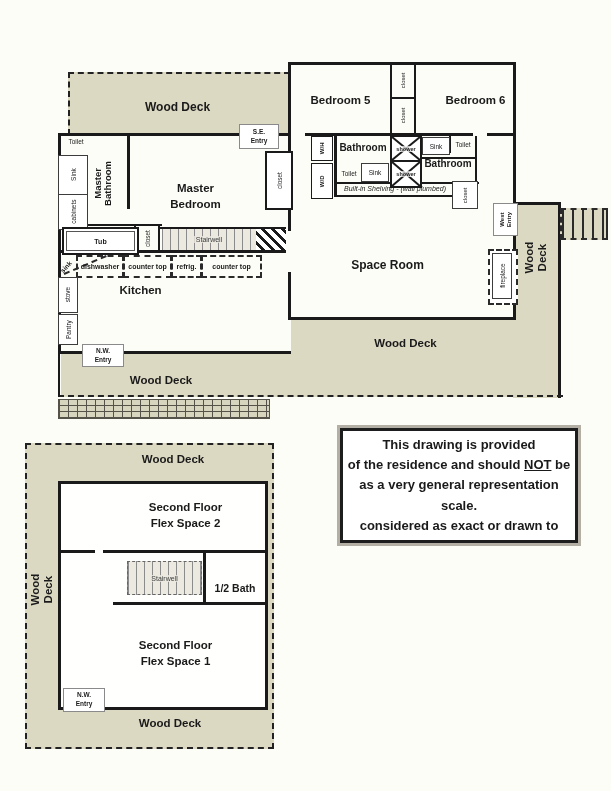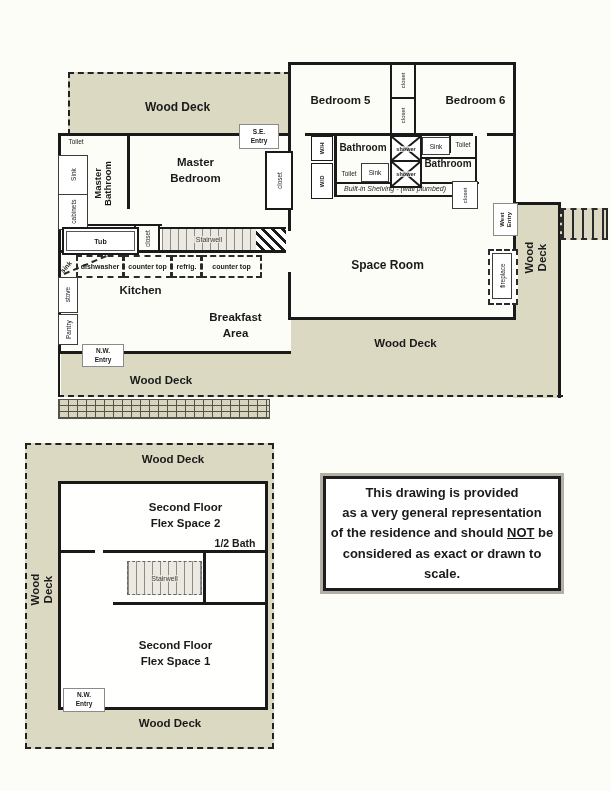--- a/index.html
+++ b/index.html
@@ -105,21 +105,21 @@
   <div class="fixture vert" style="left:58px;top:155px;width:28px;height:38px;">
     <span>Sink</span>
   </div>
   <div class="fixture vert" style="left:58px;top:194px;width:28px;height:34px;">
     <span>cabinets</span>
   </div>
   <div class="lbl vert" style="left:84px;top:148px;width:38px;height:70px;font-size:9.5px;">
     <span>Master
 Bathroom</span>
   </div>
-  <div class="lbl" style="left:148px;top:154px;width:95px;height:34px;font-size:11.5px;">Master
+  <div class="lbl" style="left:148px;top:180px;width:95px;height:34px;font-size:11.5px;">Master
 Bedroom</div>
   <div class="fixture vert" style="left:265px;top:151px;width:24px;height:55px;border-width:2px;border-color:#1a1a1a;">
     <span>closet</span>
   </div>
   <div class="fixture" style="left:62px;top:227px;width:73px;height:24px;border:2px solid #1a1a1a;">
     <div class="tub-inner">
       <span>Tub</span>
     </div>
   </div>
   <div class="lbl vert n" style="left:136px;top:226px;width:22px;height:26px;font-size:6.5px;">
@@ -139,22 +139,20 @@
   <div class="dashedbox lbl" style="left:171px;top:255px;width:27px;height:19px;font-size:7px;">refrig.</div>
   <div class="dashedbox lbl" style="left:201px;top:255px;width:57px;height:19px;font-size:7px;">counter top</div>
 
   <div class="fixture vert" style="left:58px;top:277px;width:18px;height:34px;">
     <span>stove</span>
   </div>
   <div class="fixture vert" style="left:58px;top:314px;width:18px;height:29px;">
     <span>Pantry</span>
   </div>
   <div class="lbl" style="left:103px;top:283px;width:75px;height:15px;font-size:11.5px;">Kitchen</div>
-  <div class="lbl" style="left:193px;top:309px;width:85px;height:34px;font-size:11.5px;">Breakfast
-Area</div>
 
   <div class="lbl" style="left:298px;top:93px;width:85px;height:16px;font-size:11.5px;">Bedroom 5</div>
   <div class="lbl" style="left:433px;top:93px;width:85px;height:16px;font-size:11.5px;">Bedroom 6</div>
   <div class="lbl vert n" style="left:392px;top:66px;width:22px;height:29px;font-size:6px;">
     <span>closet</span>
   </div>
   <div class="lbl vert n" style="left:392px;top:100px;width:22px;height:31px;font-size:6px;">
     <span>closet</span>
   </div>
   <div class="fixture vert" style="left:311px;top:136px;width:20px;height:23px;border-color:#1a1a1a;font-size:6px;font-weight:bold;">
@@ -203,26 +201,26 @@
 
   <div class="entry" style="left:239px;top:124px;width:38px;height:23px;">S.E.
 Entry</div>
   <div class="entry vert" style="left:493px;top:203px;width:23px;height:31px;font-size:6px;">
     <span>West
 Entry</span>
   </div>
   <div class="entry" style="left:82px;top:344px;width:40px;height:21px;">N.W.
 Entry</div>
 
-  <div class="disc" style="left:323px;top:428px;width:232px;height:109px;margin-top:48px;">
+  <div class="disc" style="left:340px;top:428px;width:232px;height:109px;">
     <div>This drawing is provided</div>
+    <div><span>of the residence and should </span><span style="text-decoration:underline;">NOT</span><span> be</span></div>
     <div>as a very general representation</div>
-    <div><span>of the residence and should </span><span style="text-decoration:underline;">NOT</span><span> be</span></div>
+    <div>scale.</div>
     <div>considered as exact or drawn to</div>
-    <div>scale.</div>
   </div>
 
   <div class="deck" style="left:25px;top:443px;width:245px;height:302px;border:2px dashed #222;"></div>
   <div style="position:absolute;left:58px;top:481px;width:210px;height:229px;background:#fffffd;border:3px solid #1a1a1a;box-sizing:border-box;"></div>
 
   <div class="lbl" style="left:128px;top:452px;width:90px;height:15px;font-size:11.5px;">Wood Deck</div>
   <div class="lbl vert" style="left:27px;top:542px;width:30px;height:95px;font-size:11.5px;">
     <span>Wood Deck</span>
   </div>
   <div class="lbl" style="left:125px;top:716px;width:90px;height:15px;font-size:11.5px;">Wood Deck</div>
@@ -235,18 +233,18 @@
   <div class="wall" style="left:58px;top:550px;width:37px;height:3px;"></div>
   <div class="wall" style="left:103px;top:550px;width:102px;height:3px;"></div>
   <div class="wall" style="left:205px;top:550px;width:63px;height:3px;"></div>
   <div class="wall" style="left:113px;top:602px;width:92px;height:3px;"></div>
   <div class="wall" style="left:205px;top:602px;width:63px;height:3px;"></div>
   <div class="wall" style="left:203px;top:550px;width:3px;height:55px;"></div>
 
   <div class="ticks" style="position:absolute;left:127px;top:561px;width:73px;height:32px;border:1.5px dashed #666;display:flex;align-items:center;justify-content:center;">
     <span style="font-size:7px;color:#3c3c3c;background:rgba(235,233,224,.8);padding:0 2px;">Stairwell</span>
   </div>
-  <div class="lbl" style="left:208px;top:535px;width:54px;height:16px;font-size:10.5px;">1/2 Bath</div>
+  <div class="lbl" style="left:208px;top:580px;width:54px;height:16px;font-size:10.5px;">1/2 Bath</div>
 
   <div class="entry" style="left:63px;top:688px;width:40px;height:22px;">N.W.
 Entry</div>
 
 </div>
 
 </body></html>

